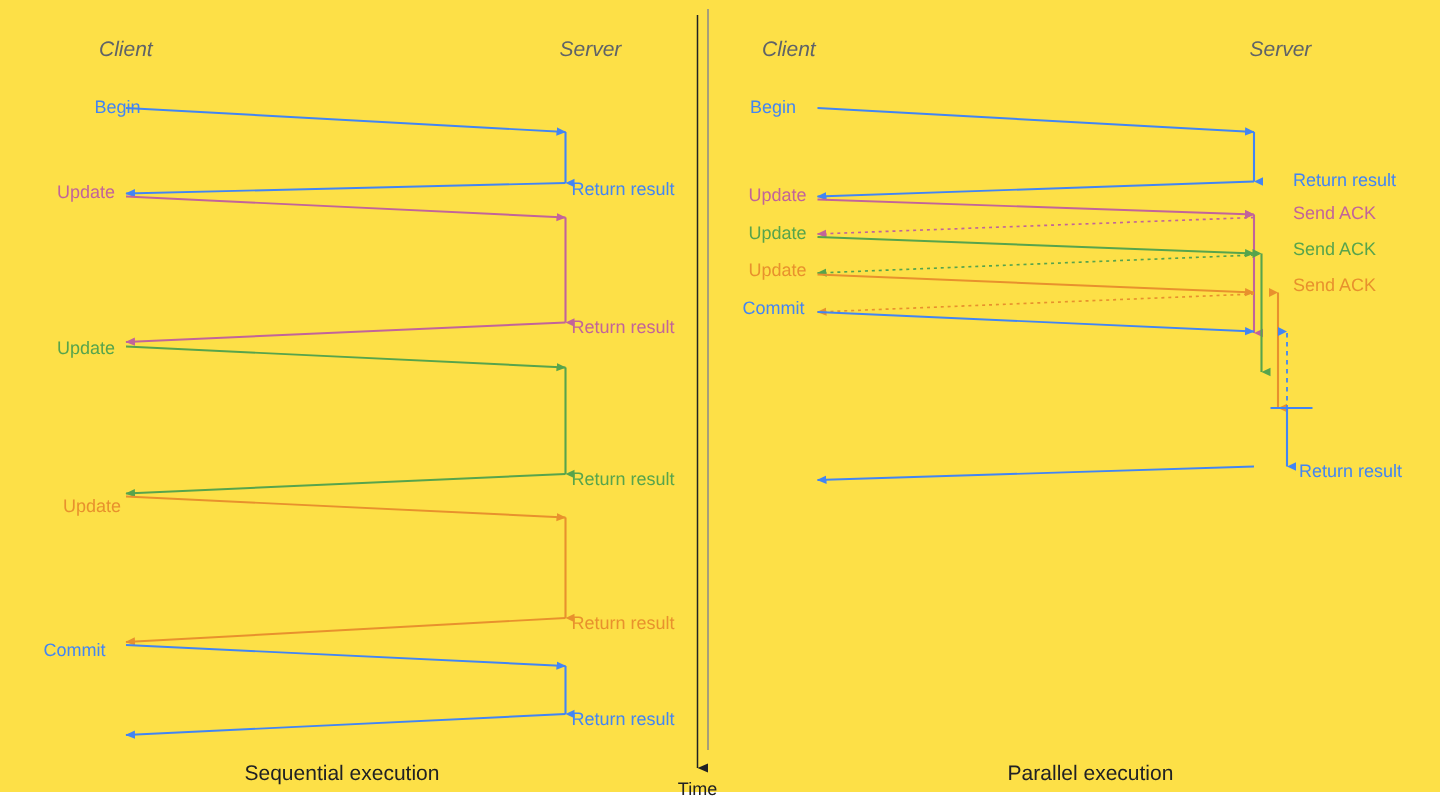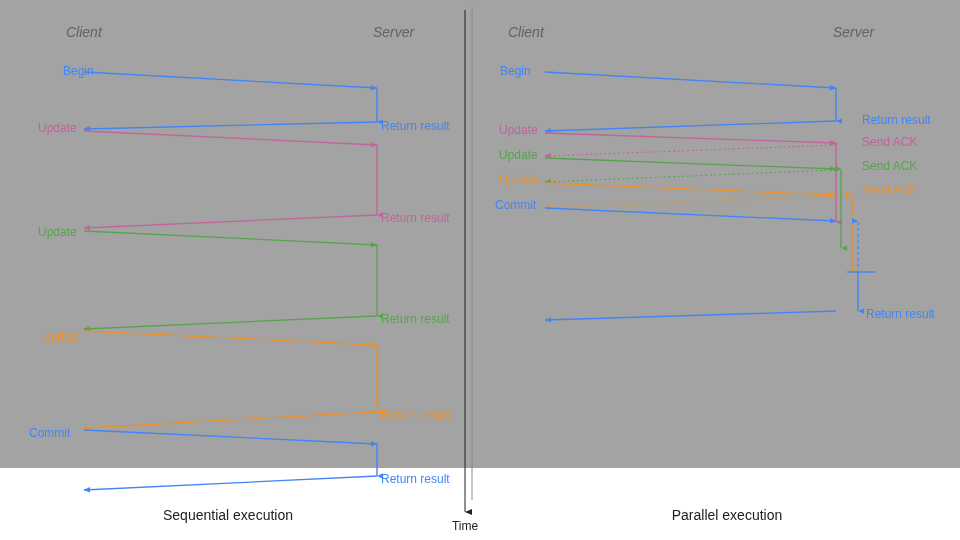--- a/index.html
+++ b/index.html
@@ -9,22 +9,22 @@
   }
   body {
     width: 960px;
     height: 540px;
     overflow: hidden;
     font-family: "Liberation Sans", sans-serif;
   }
   #stage {
     position: relative;
     width: 960px;
-    height: 468px;
-    background: #a3a3a3;
+    height: 528px;
+    background: #fde047;
   }
   svg.diagram {
     position: absolute;
     left: 0;
     top: 0;
     width: 960px;
     height: 540px;
     display: block;
   }
   text {

